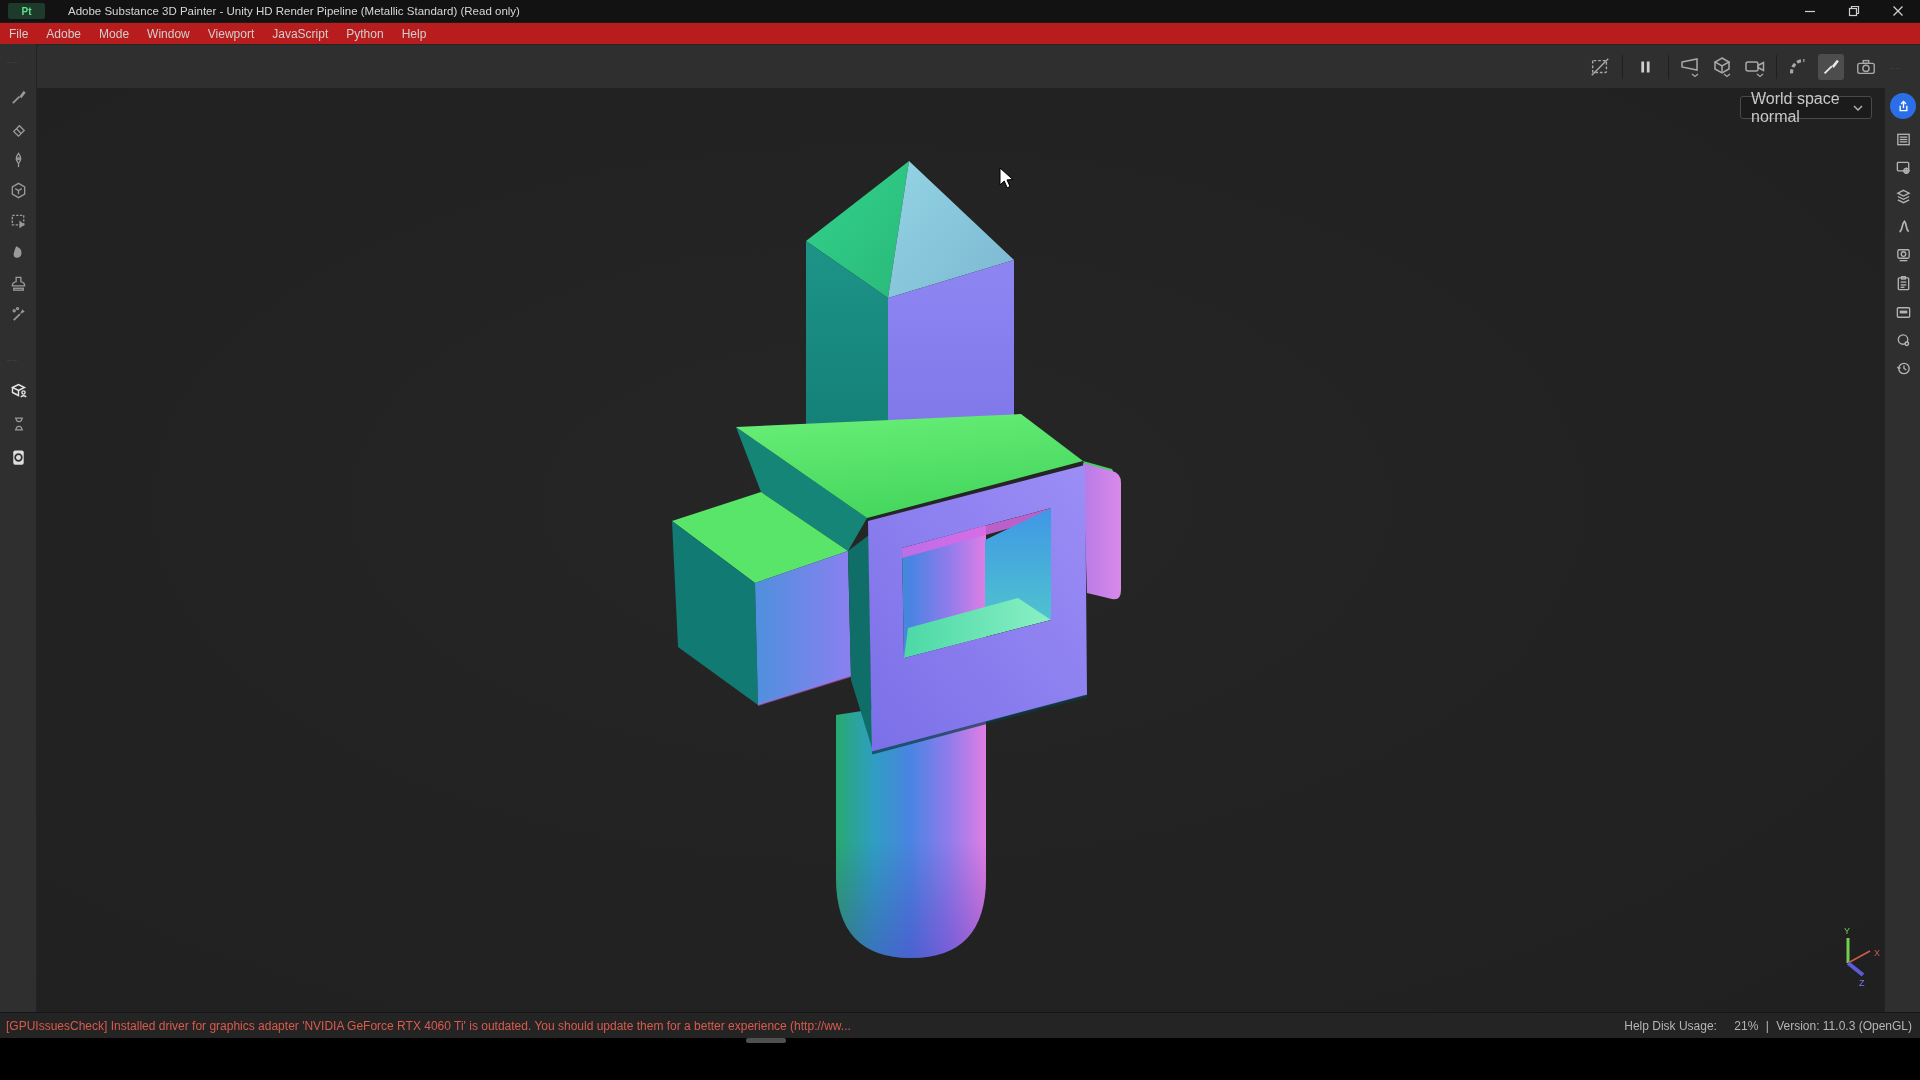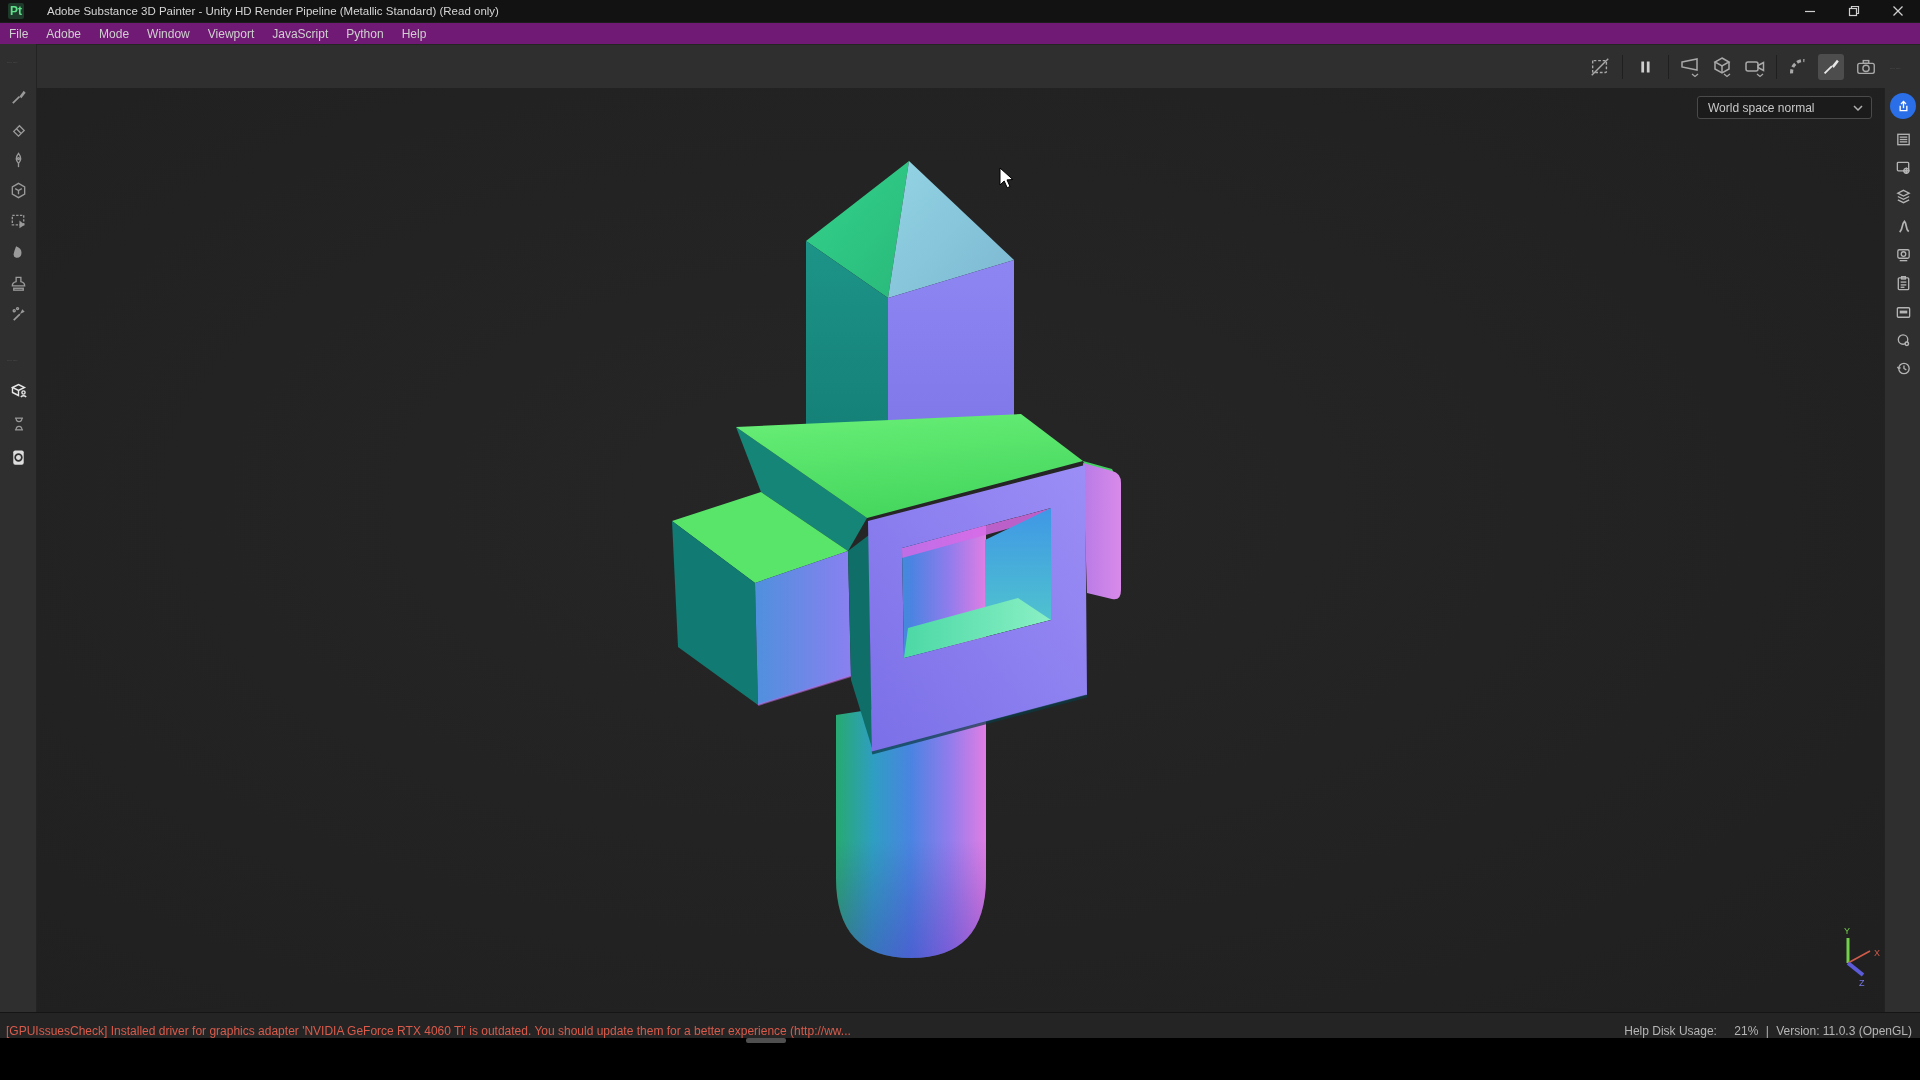--- a/index.html
+++ b/index.html
@@ -3,31 +3,31 @@
 <meta charset="utf-8">
 <style>
   * { margin:0; padding:0; box-sizing:border-box; }
   html,body { width:1920px; height:1080px; overflow:hidden; background:#000;
               font-family:"Liberation Sans", sans-serif; }
   .app { position:relative; width:1920px; height:1080px; background:#000; }
 
   
   .titlebar { position:absolute; left:0; top:0; width:1920px; height:22px;
               background:#121212; display:flex; align-items:center; }
-  .applogo { width:16px; height:16px; margin-left:8px; border-radius:2px;
-             background:#1e3a2b; color:#5fe08a; font-size:12px; font-weight:bold;
+  .applogo { width:37px; height:16px; margin-left:8px; border-radius:2px;
+             background:#1e3a2b; color:#5fe08a; font-size:10px; font-weight:bold;
              display:flex; align-items:center; justify-content:center; }
   .apptitle { color:#d6d6d6; font-size:11.5px; margin-left:23px; white-space:nowrap; }
   .winbtns { margin-left:auto; display:flex; height:22px; }
   .winbtn { width:44px; height:22px; display:flex; align-items:center; justify-content:center; }
   .winbtn svg { stroke:#cfcfcf; stroke-width:1.2; fill:none; }
 
   
   .menubar { position:absolute; left:0; top:22px; width:1920px; height:22px;
-             background:#701a75; display:flex; align-items:center; border-top:1px solid #1c1c1c; }
+             background:#b91c1c; display:flex; align-items:center; border-top:1px solid #1c1c1c; }
   .menuitem { color:#cfcfcf; font-size:12px; padding:0 9px; line-height:22px; }
   .menuitem:first-child { padding-left:9px; }
 
   
   .toolbar { position:absolute; left:0; top:44px; width:1920px; height:44px;
              background:#2f2f2f; border-top:1px solid #252525; }
   .ticon { position:absolute; top:9px; width:26px; height:26px; display:flex;
            align-items:center; justify-content:center; border-radius:3px; }
   .ticon svg { stroke:#a9a9a9; fill:none; stroke-width:1.5; }
   .ticon.active { background:#4d4d4d; }
@@ -40,39 +40,39 @@
              background:#2f2f2f; border-right:1px solid #232323; }
   .ltool { position:absolute; left:5px; width:27px; height:27px; display:flex;
            align-items:center; justify-content:center; }
   .ltool svg { stroke:#9a9a9a; fill:none; stroke-width:1.4; }
   .ltool.bright svg { stroke:#e6e6e6; }
 
   
   .viewport { position:absolute; left:37px; top:88px; width:1847px; height:924px;
               background:#232323; overflow:hidden; }
   .viewport svg.scene { position:absolute; left:0; top:0; }
-  .channel-select { position:absolute; right:12px; top:8px; width:175px; height:23px;
+  .channel-select { position:absolute; right:12px; top:8px; width:132px; height:23px;
               background:#1b1b1b; border:1px solid #4a4a4a; border-radius:3px;
-              display:flex; align-items:center; color:#c8c8c8; font-size:12px;
+              display:flex; align-items:center; color:#c8c8c8; font-size:16px;
               padding-left:10px; }
   .channel-select svg { position:absolute; right:8px; stroke:#b0b0b0; fill:none; stroke-width:1.5; }
 
   
   .rightbar { position:absolute; left:1884px; top:88px; width:36px; height:924px;
               background:#2f2f2f; border-left:1px solid #222; }
   .rtool { position:absolute; left:6px; width:24px; height:24px; display:flex;
            align-items:center; justify-content:center; }
   .rtool svg { stroke:#b4b4b4; fill:none; stroke-width:1.4; }
   .rtool.accent { border-radius:50%; background:#2a6fe8; width:26px; height:26px; left:5px; }
   .rtool.accent svg { stroke:#fff; stroke-width:1.6; }
 
   
   .statusbar { position:absolute; left:0; top:1012px; width:1920px; height:26px;
                background:#242424; border-top:1px solid #151515;
-               display:flex; align-items:flex-end; font-size:12px; }
+               display:flex; align-items:center; font-size:12px; }
   .status-error { color:#d95b4c; margin-left:6px; white-space:nowrap; overflow:hidden; }
   .status-right { margin-left:auto; margin-right:8px; color:#b5b5b5; white-space:nowrap; }
   .status-right span { margin-left:4px; }
   .bottomstrip { position:absolute; left:0; top:1038px; width:1920px; height:42px; background:#000; }
   .logthumb { position:absolute; left:746px; top:0px; width:40px; height:5px;
               border-radius:2px; background:#4f4f4f; }
 </style>
 </head>
 <body>
 

